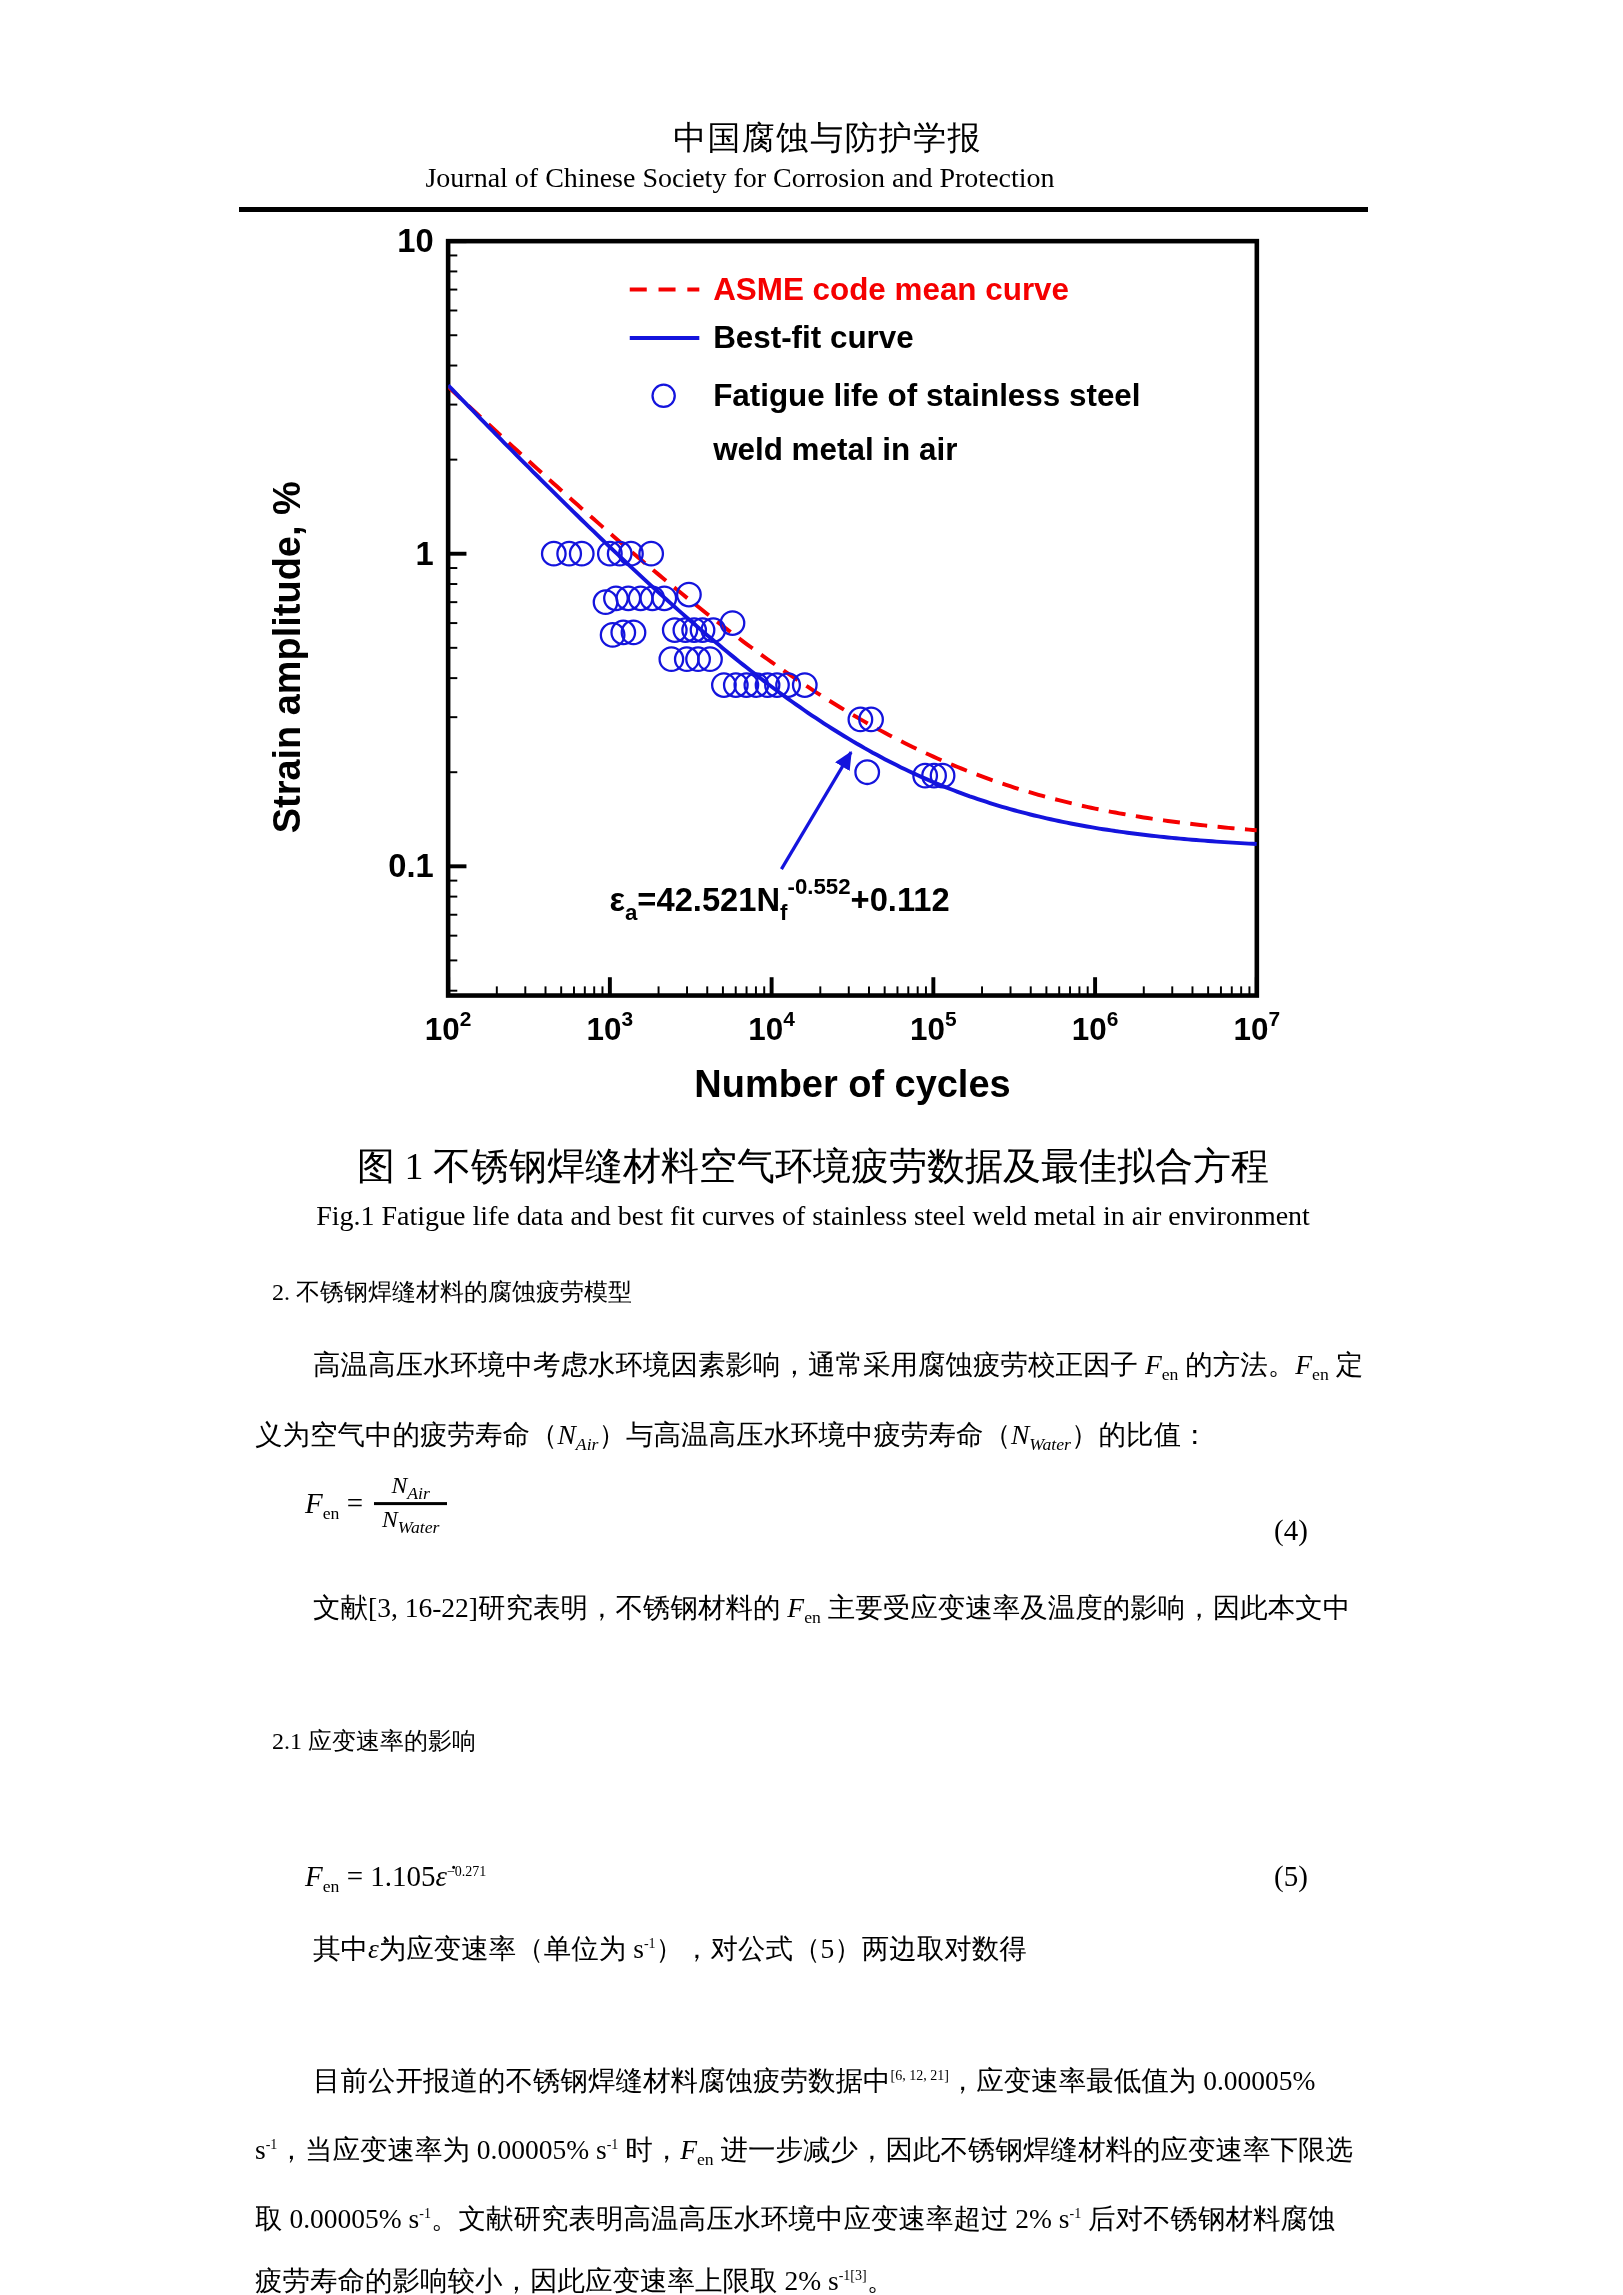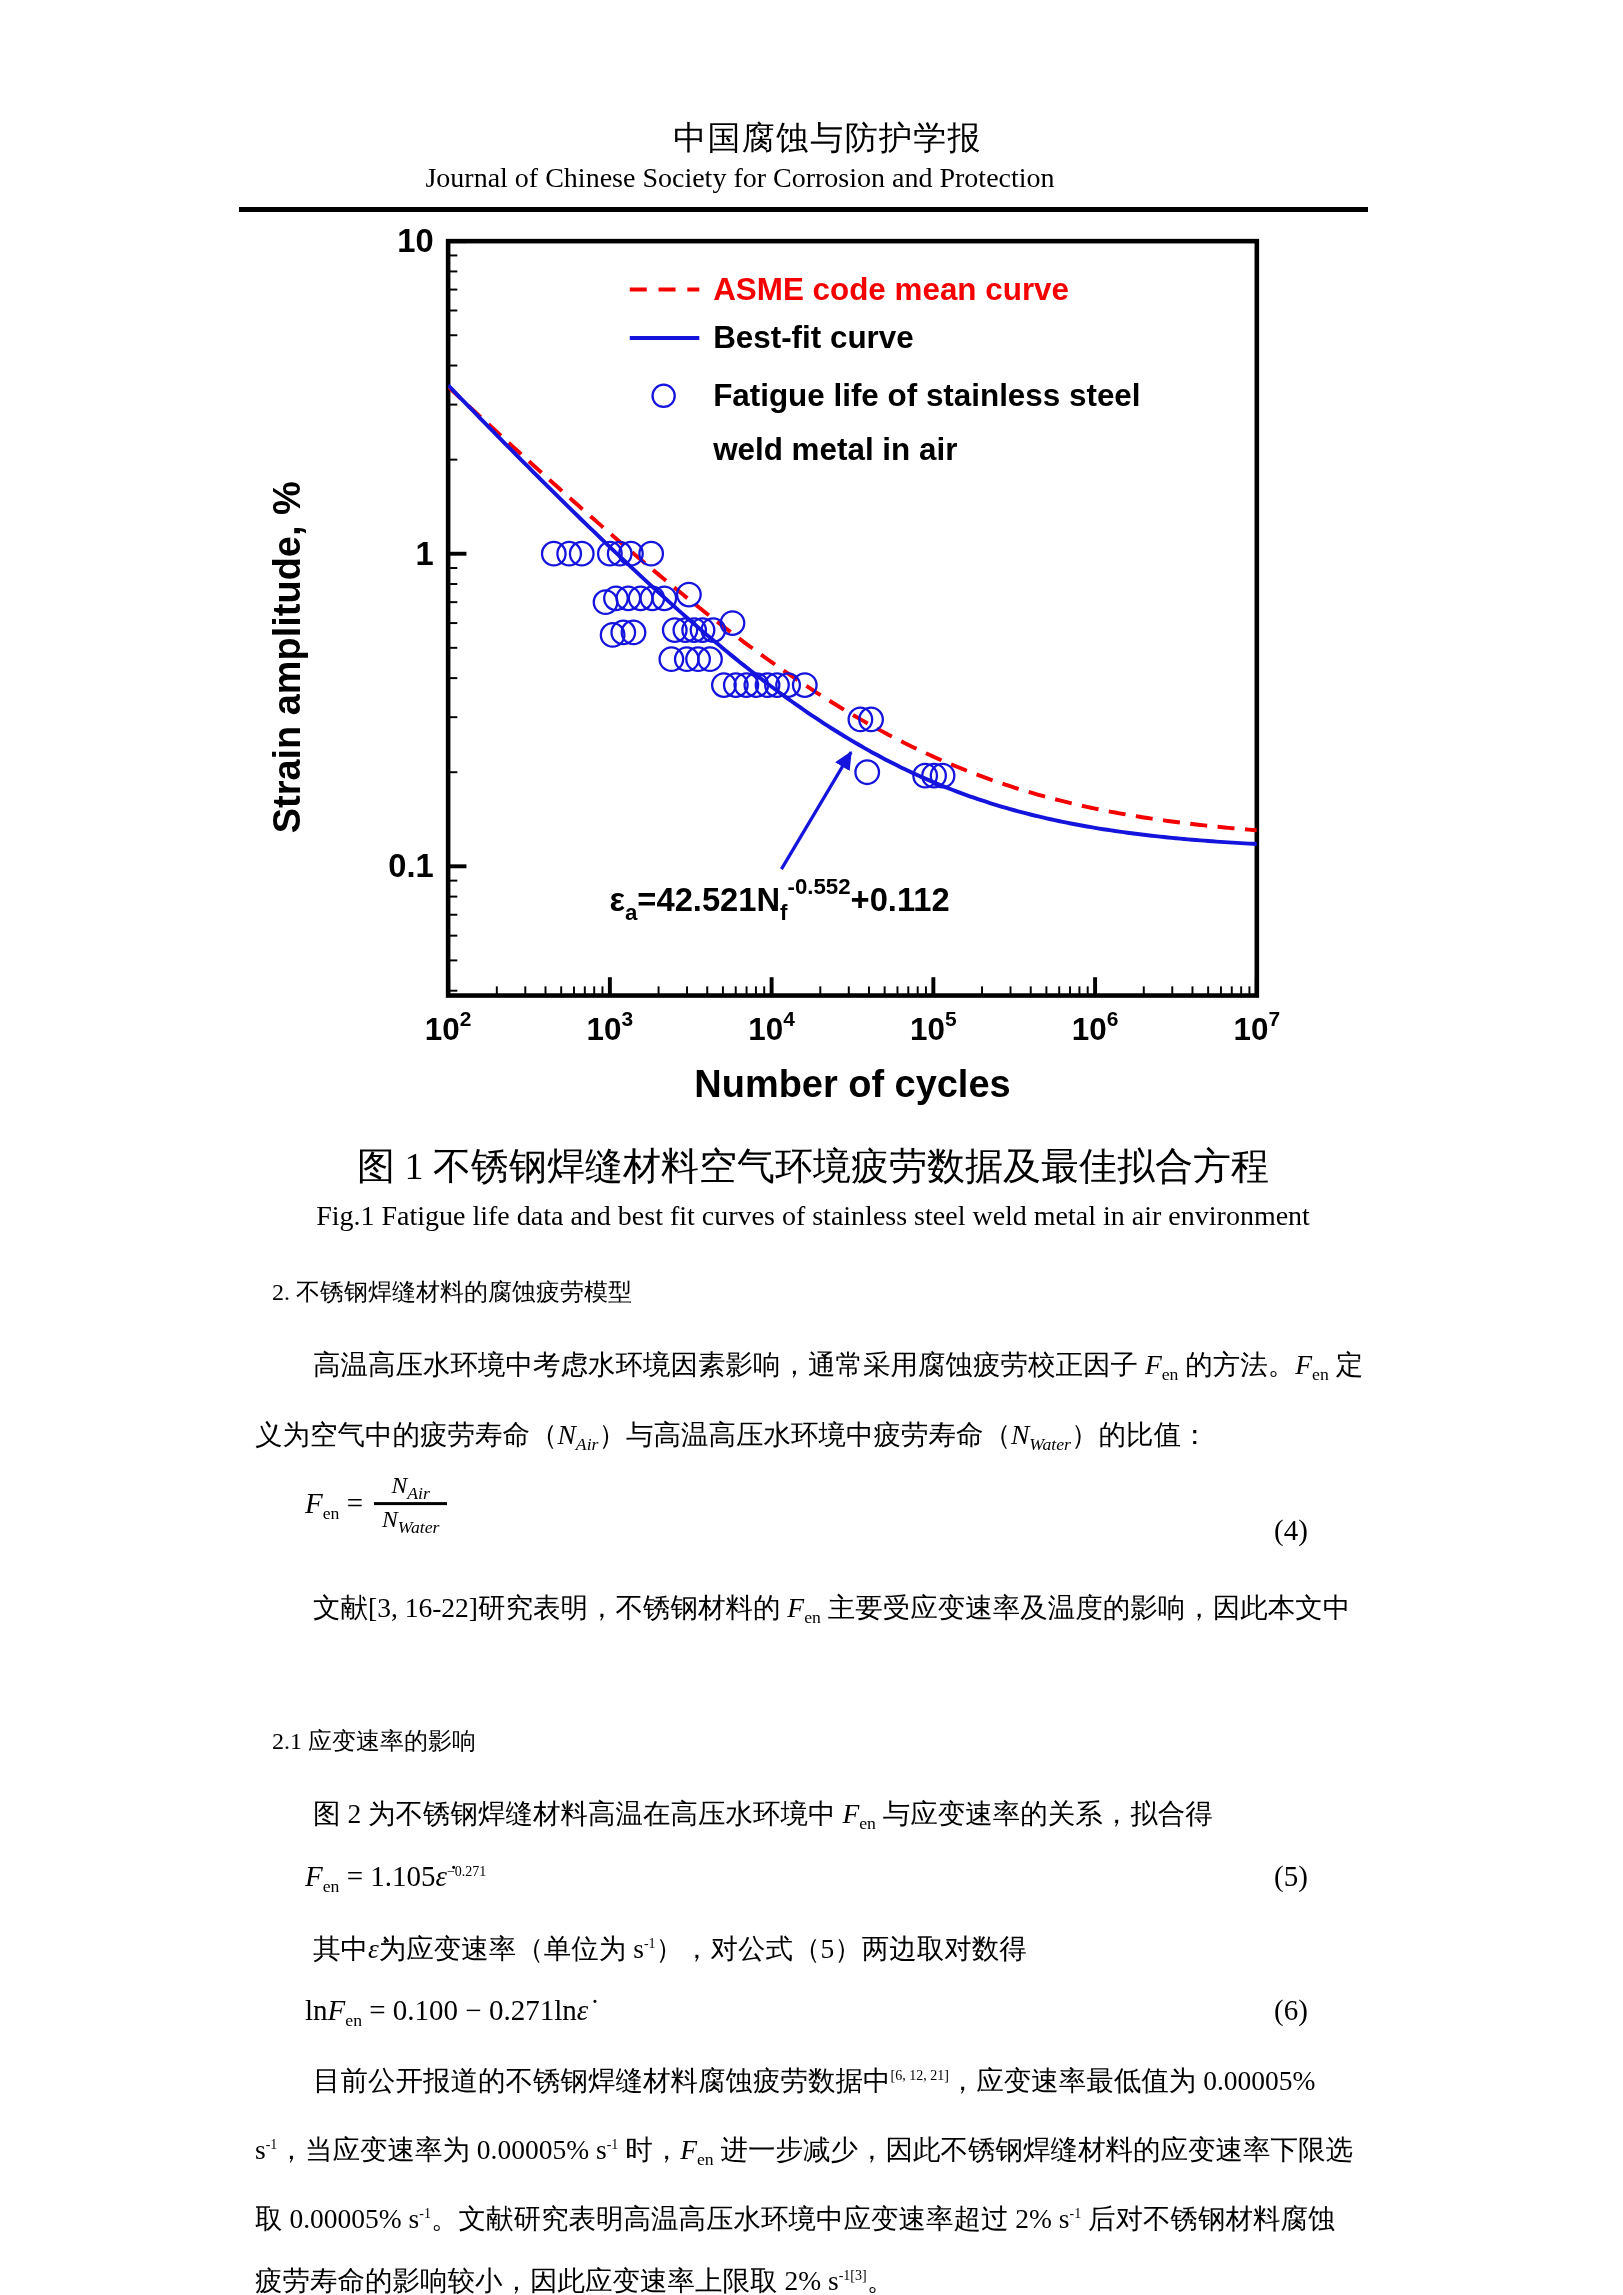--- a/index.html
+++ b/index.html
@@ -205,33 +205,28 @@
         <span class="fden"><i>N</i><sub><i>Water</i></sub></span>
       </span>
     </span>
     <span class="eq-num eq4num">(4)</span>
   </div>
 
   <div class="bodyline indent" style="top:1588px;">文献[3, 16-22]研究表明，不锈钢材料的 <i>F</i><sub>en</sub> 主要受应变速率及温度的影响，因此本文中</div>
 
   <div class="heading" style="top:1725px;">2.1  应变速率的影响</div>
 
-  <div class="bodyline indent" style="top:1794px;">图 2 为不锈钢焊缝材料高温在高压水环境中 <i>F</i><sub>en</sub> 与应变速率的关系，拟合得</div>
 
   <div class="eq" style="top:1860px;">
     <span class="eq-content"><i>F</i><sub>en</sub> = 1.105<i>ε̇</i><sup>−0.271</sup></span>
     <span class="eq-num">(5)</span>
   </div>
 
   <div class="bodyline indent" style="top:1929px;">其中<i>ε̇</i>为应变速率（单位为 s<sup>-1</sup>），对公式（5）两边取对数得</div>
 
-  <div class="eq" style="top:1994px;">
-    <span class="eq-content">ln<i>F</i><sub>en</sub> = 0.100 − 0.271ln<i>ε̇</i></span>
-    <span class="eq-num">(6)</span>
-  </div>
 
   <div class="bodyline indent" style="top:2061px;">目前公开报道的不锈钢焊缝材料腐蚀疲劳数据中<sup>[6, 12, 21]</sup>，应变速率最低值为 0.00005%</div>
   <div class="bodyline" style="top:2130px;">s<sup>-1</sup>，当应变速率为 0.00005% s<sup>-1</sup> 时，<i>F</i><sub>en</sub> 进一步减少，因此不锈钢焊缝材料的应变速率下限选</div>
   <div class="bodyline" style="top:2199px;">取 0.00005% s<sup>-1</sup>。文献研究表明高温高压水环境中应变速率超过 2% s<sup>-1</sup> 后对不锈钢材料腐蚀</div>
   <div class="bodyline" style="top:2261px;">疲劳寿命的影响较小，因此应变速率上限取 2% s<sup>-1[3]</sup>。</div>
 
 </div>
 
 
 </body></html>

